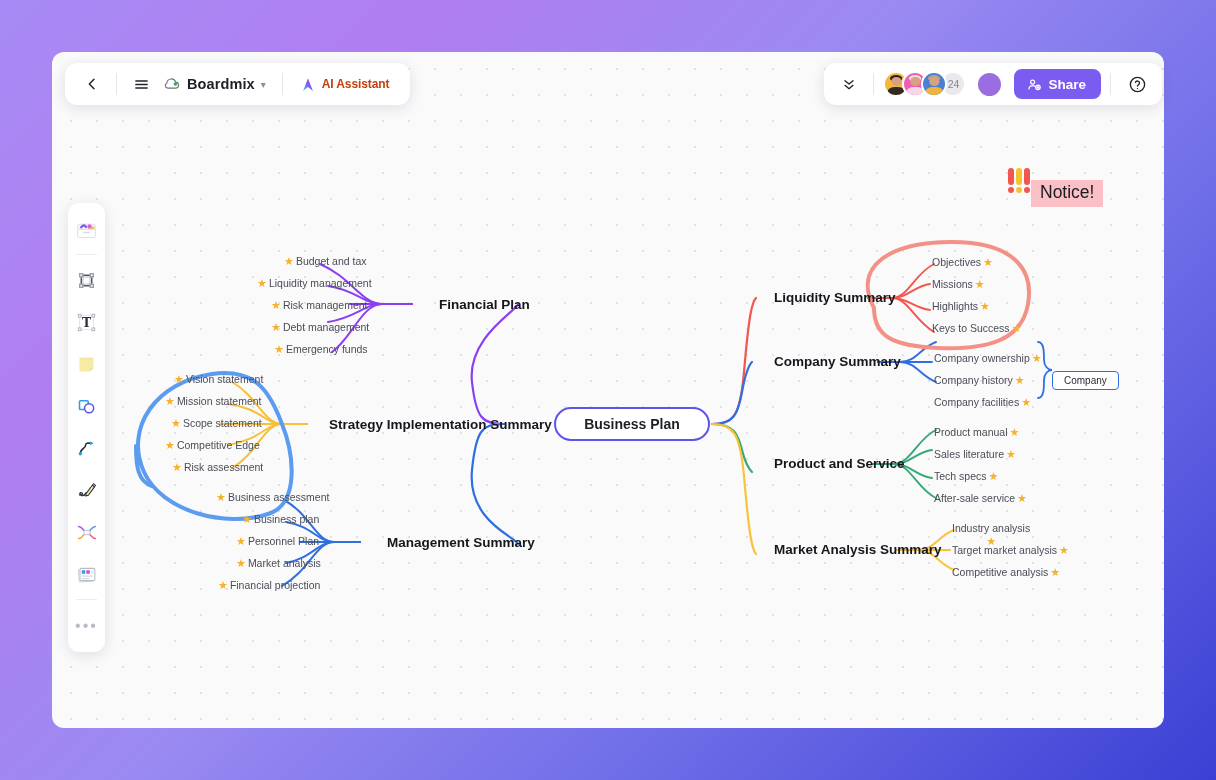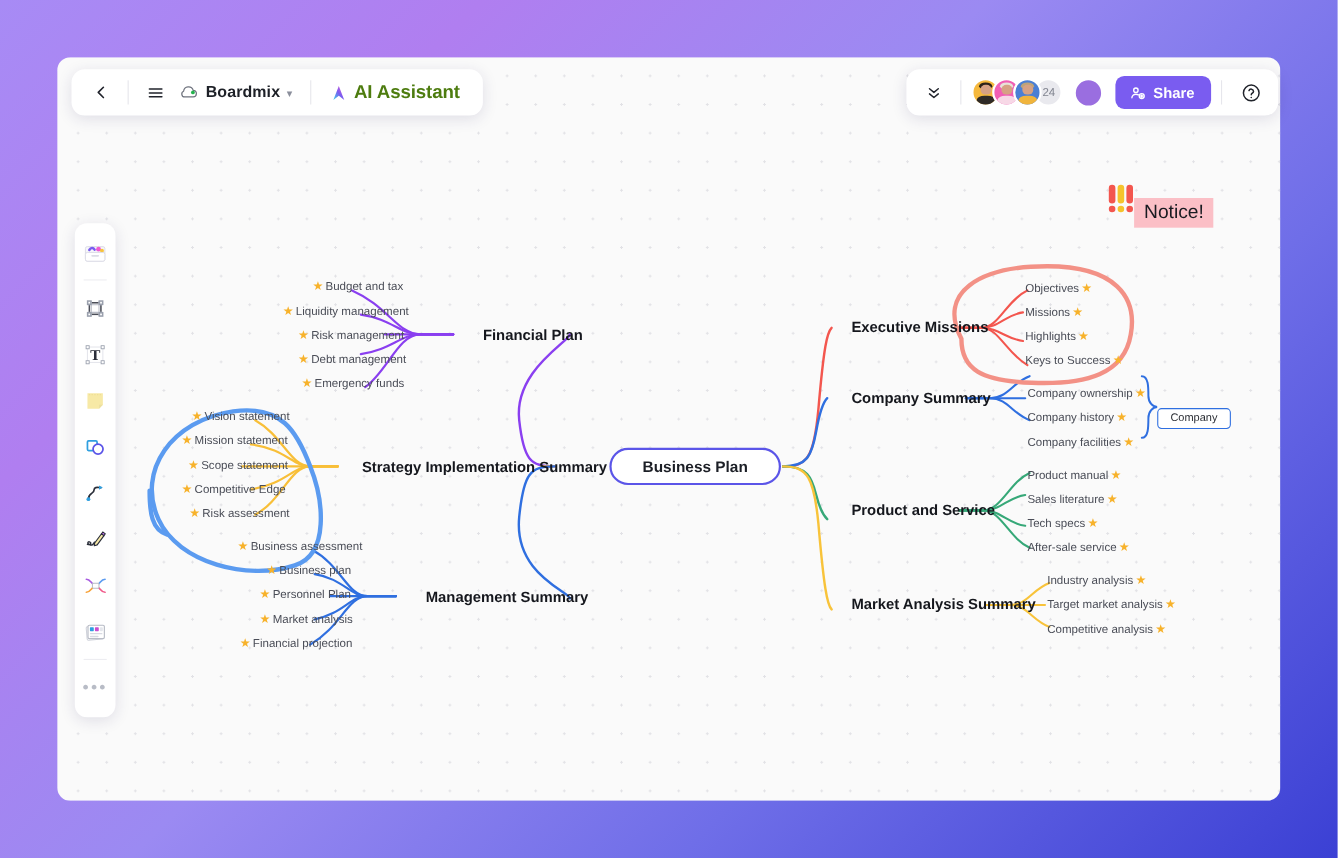--- a/index.html
+++ b/index.html
@@ -47,21 +47,21 @@
     cursor: pointer;
     color: #20232b;
   }
   .divider { width: 1px; height: 22px; background: #e6e6ec; margin: 0 9px; }
 
   .boardmix-chip { display: flex; align-items: center; gap: 6px; padding: 0 7px; height: 30px; border-radius: 7px; cursor: pointer; }
   .boardmix-name { font-size: 14.5px; font-weight: 600; color: #1d2027; letter-spacing: .1px; }
   .chev { font-size: 10px; color: #8b8f9c; margin-top: 1px; }
 
   .ai-chip { display: flex; align-items: center; gap: 5px; padding: 0 7px; height: 30px; border-radius: 7px; cursor: pointer; }
-  .ai-label { font-size: 17px; font-weight: 700; color: #4d7c0f; letter-spacing: -.1px; }
+  .ai-label { font-size: 12px; font-weight: 700; color: #c2410c; letter-spacing: -.1px; }
 
   
   .avatars { display: flex; align-items: center; }
   .av {
     width: 26px; height: 26px; border-radius: 50%;
     border: 2px solid #fff;
     margin-left: -7px;
     position: relative; overflow: hidden;
     cursor: pointer;
     flex: none;
@@ -285,21 +285,21 @@
       <span>Financial Plan</span>
     </div>
     <div class="node lvl1" style="left:266px; top:365px;">
       <span>Strategy Implementation Summary</span>
     </div>
     <div class="node lvl1" style="left:324px; top:483px;">
       <span>Management Summary</span>
     </div>
 
     <div class="node lvl1" style="left:711px; top:238px;">
-      <span>Executive Missions</span>
+      <span>Liquidity Summary</span>
     </div>
     <div class="node lvl1" style="left:711px; top:302px;">
       <span>Company Summary</span>
     </div>
     <div class="node lvl1" style="left:711px; top:404px;">
       <span>Product and Service</span>
     </div>
     <div class="node lvl1" style="left:711px; top:490px;">
       <span>Market Analysis Summary</span>
     </div>
@@ -407,21 +407,21 @@
     </div>
     <div class="node leaf" style="left:882px; top:419px;">
       <span class="leaf-text">Tech specs</span>
       <span class="star">★</span>
     </div>
     <div class="node leaf" style="left:882px; top:441px;">
       <span class="leaf-text">After-sale service</span>
       <span class="star">★</span>
     </div>
 
-    <div class="node leaf" style="left:900px; top:471px;">
+    <div class="node leaf" style="left:900px; top:471px;flex-direction:column;">
       <span class="leaf-text">Industry analysis</span>
       <span class="star">★</span>
     </div>
     <div class="node leaf" style="left:900px; top:493px;">
       <span class="leaf-text">Target market analysis</span>
       <span class="star">★</span>
     </div>
     <div class="node leaf" style="left:900px; top:515px;">
       <span class="leaf-text">Competitive analysis</span>
       <span class="star">★</span>

